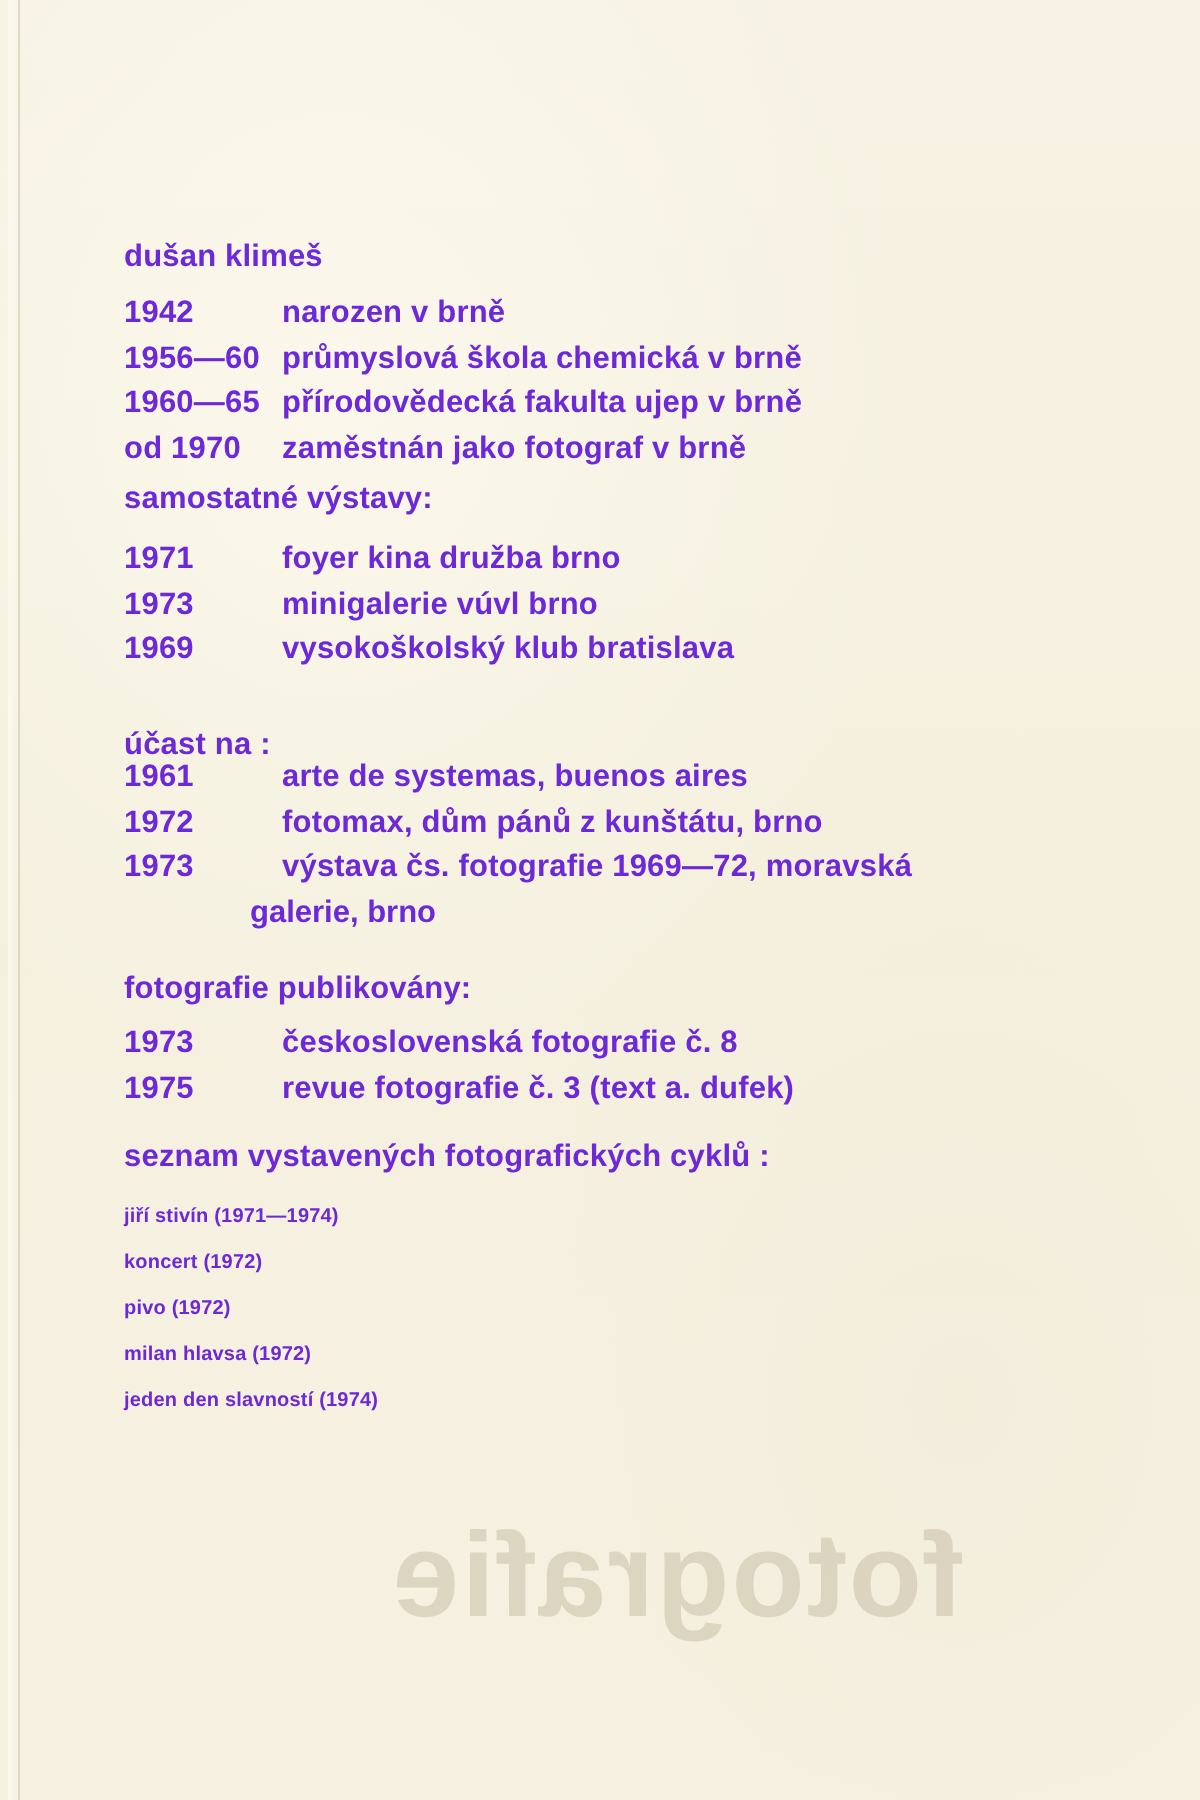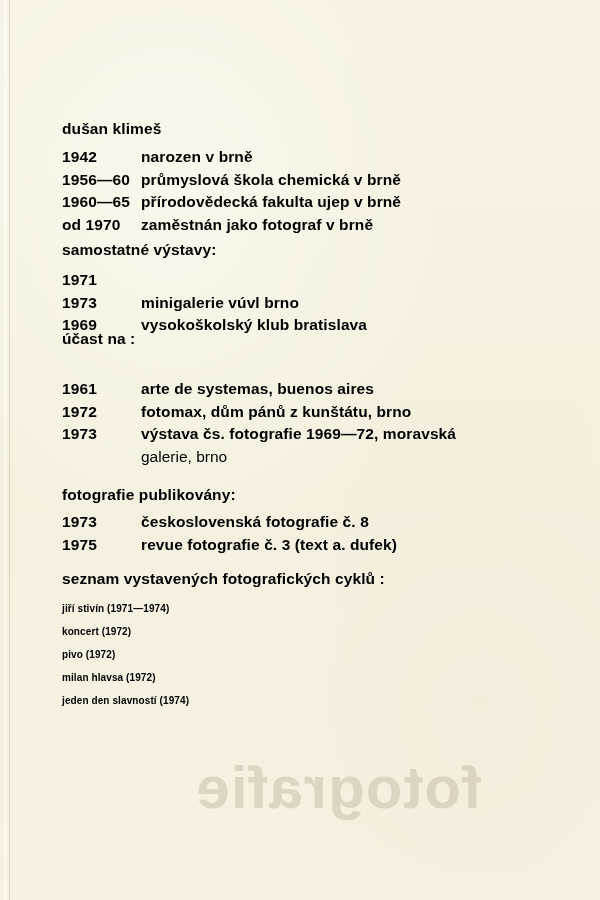--- a/index.html
+++ b/index.html
@@ -70,21 +70,21 @@
     letter-spacing: 1px;
     line-height: 72px;
     color: rgba(150,140,108,0.26);
     white-space: nowrap;
   }
 
   #content {
     position: absolute;
     inset: 0;
     z-index: 2;
-    color: #000000;
+    color: #6d28d9;
   }
 
   .block {
     position: absolute;
     left: 62px;
   }
 
   .heading {
     font-size: 15.5px;
     font-weight: 700;
@@ -107,24 +107,24 @@
     width: 79px;
     flex: 0 0 79px;
     letter-spacing: 0.1px;
   }
 
   .row .desc {
     flex: 1 1 auto;
   }
 
   .contline {
-    margin-left: 79px;
+    margin-left: 63px;
     line-height: 22.6px;
     font-size: 15.5px;
-    font-weight: 400;
+    font-weight: 700;
     white-space: nowrap;
   }
 
   .simple {
     line-height: 23px;
     font-size: 10px;
     font-weight: 700;
     letter-spacing: 0.1px;
     white-space: nowrap;
   }
@@ -166,32 +166,33 @@
         <span class="desc">zaměstnán jako fotograf v brně</span>
       </div>
     </div>
 
     <div class="block" style="top:239px;">
       <div class="heading">samostatné výstavy:</div>
     </div>
     <div class="block" style="top:269px;">
       <div class="row">
         <span class="yr">1971</span>
+        <span class="desc">foyer kina družba brno</span>
       </div>
       <div class="row">
         <span class="yr">1973</span>
         <span class="desc">minigalerie vúvl brno</span>
       </div>
       <div class="row">
         <span class="yr">1969</span>
         <span class="desc">vysokoškolský klub bratislava</span>
       </div>
     </div>
 
-    <div class="block" style="top:328px;">
+    <div class="block" style="top:362px;">
       <div class="heading">účast na :</div>
     </div>
     <div class="block" style="top:378px;">
       <div class="row">
         <span class="yr">1961</span>
         <span class="desc">arte de systemas, buenos aires</span>
       </div>
       <div class="row">
         <span class="yr">1972</span>
         <span class="desc">fotomax, dům pánů z kunštátu, brno</span>

